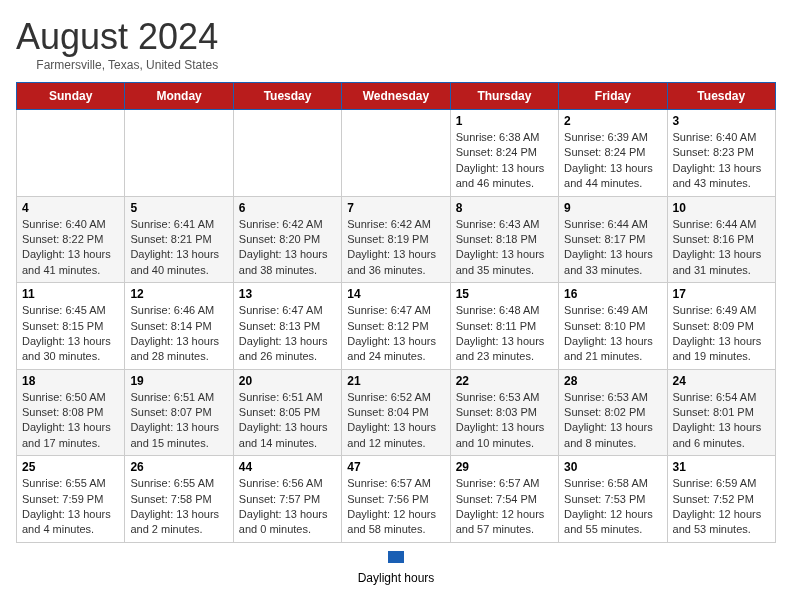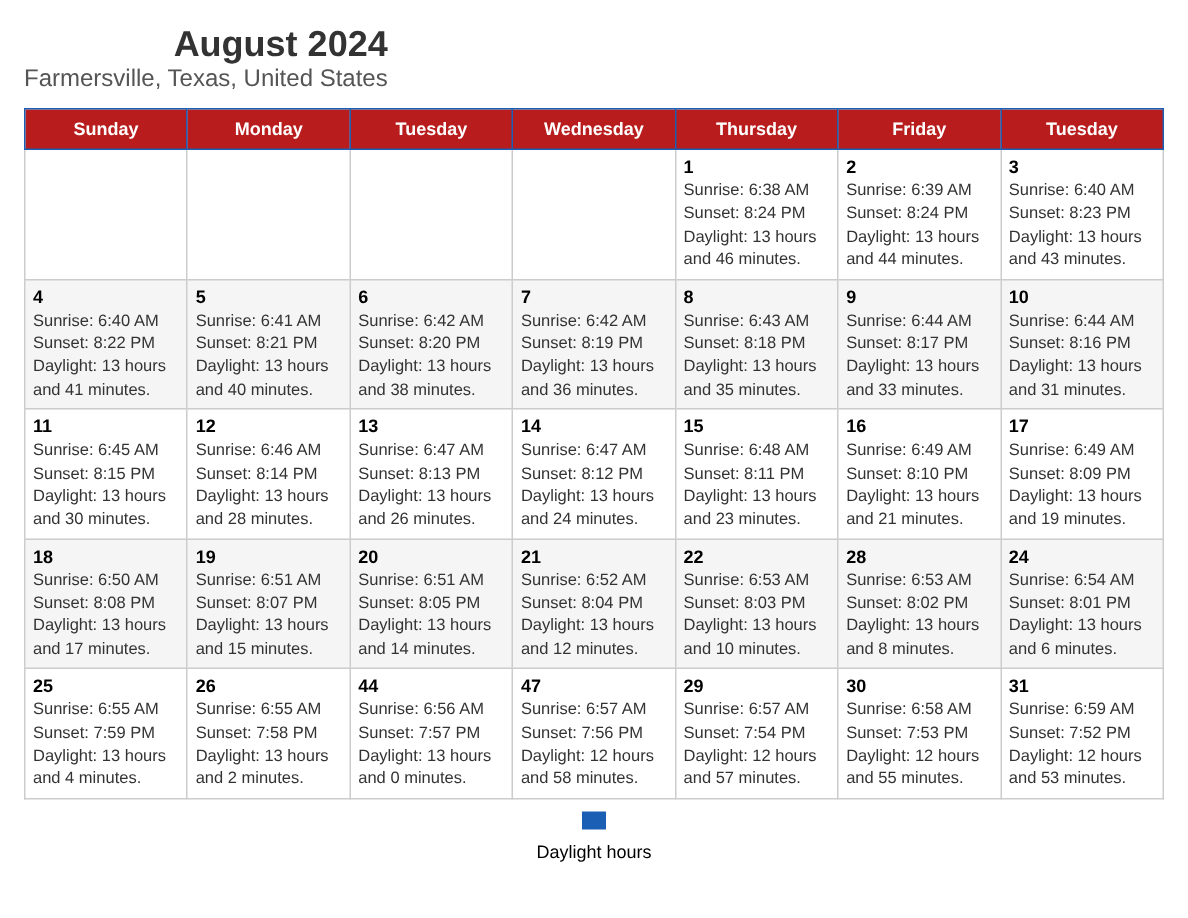--- a/index.html
+++ b/index.html
@@ -31,26 +31,26 @@
     .logo-text .general { color: #333; }
     .logo-text .blue { color: #1a5fb4; }
     .logo-icon {
       width: 30px;
       height: 30px;
     }
     .title-area {
       text-align: right;
     }
     .month-title {
-      font-size: 24px;
-      font-weight: bold;
+      font-size: 36px;
+      font-weight: normal;
       color: #333;
     }
     .location-title {
-      font-size: 16px;
+      font-size: 12px;
       color: #555;
     }
     .calendar-table {
       width: 100%;
       border-collapse: collapse;
       font-size: 11px;
     }
     .calendar-table th {
       background: #b91c1c;
       color: #fff;

